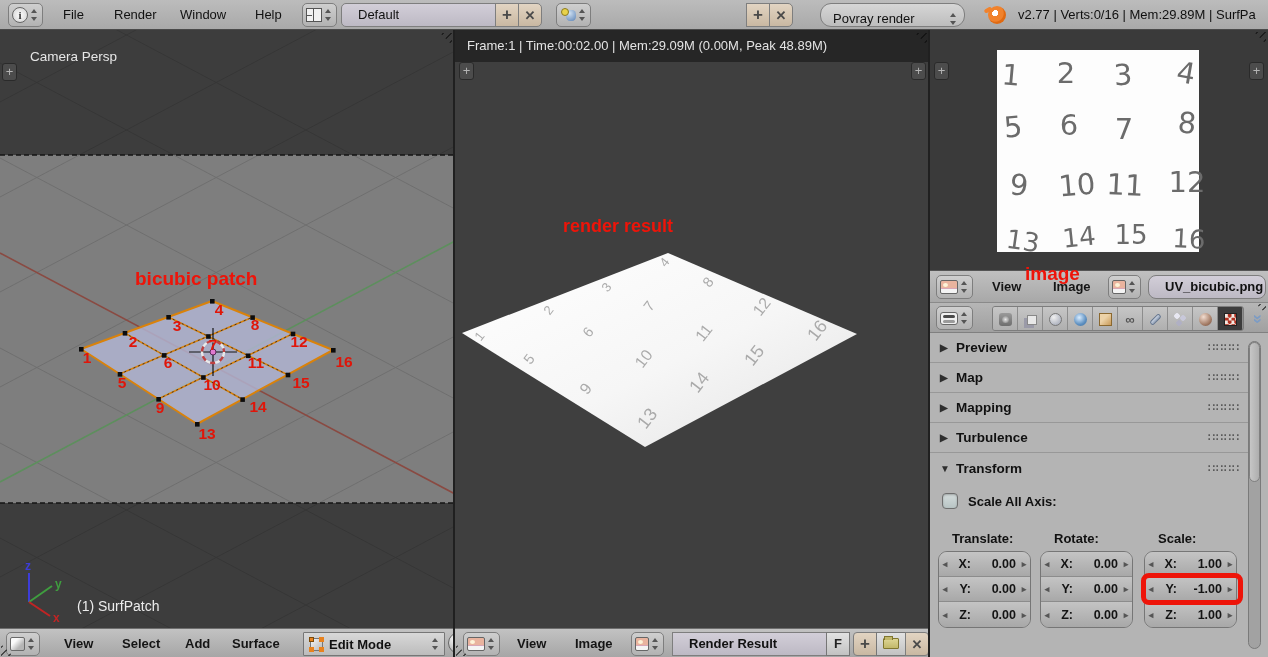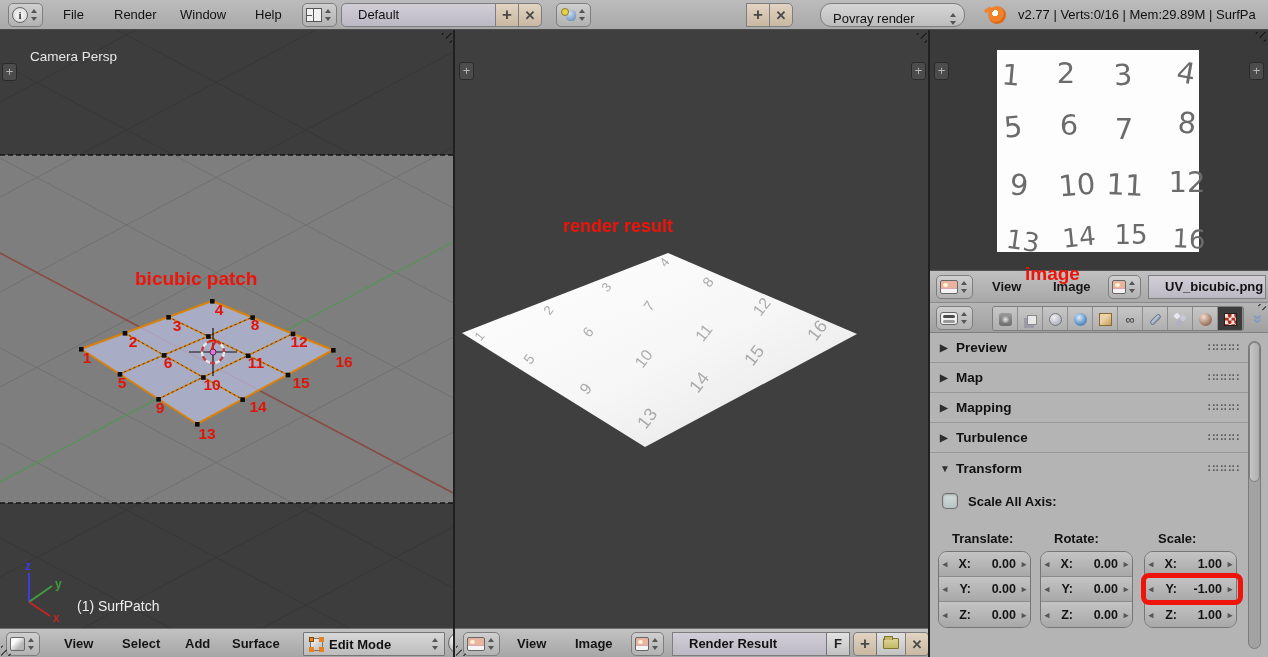--- a/index.html
+++ b/index.html
@@ -280,20 +280,21 @@
       <text x="55" y="558" fill="#3f9e3f" stroke="none">y</text>
       <text x="53" y="592" fill="#c22424" stroke="none">x</text>
     </g>
     <text x="77" y="581" font-size="14" fill="#ececec">(1) SurfPatch</text>
   </svg>
   <div class="plus-tab" style="left:2px; top:33px;"></div>
   <div class="hatch" style="right:3px; top:3px;"></div>
 </div>
 
 <div id="panelRender">
+  <div id="renderHeader">Frame:1  |  Time:00:02.00  |  Mem:29.09M (0.00M, Peak 48.89M)</div>
   <svg width="475" height="566" style="position:absolute; top:32px; left:0;">
     <defs>
       <linearGradient id="pg" x1="0" y1="0" x2="1" y2="1">
         <stop offset="0" stop-color="#ffffff"></stop>
           <stop offset="0.55" stop-color="#f6f6f6"></stop>
           <stop offset="1" stop-color="#e3e3e3"></stop>
       </linearGradient>
     </defs>
     <text x="108" y="170" font-size="18" class="annotation">render result</text>
     <polygon points="213,191 402,272 190,385 7,271" fill="url(#pg)"></polygon>
@@ -351,21 +352,21 @@
       <span class="imged-glyph"></span>
       <span class="updown"></span>
     </div>
     <span class="menu" style="left:62px;">View</span>
     <span class="menu" style="left:123px;">Image</span>
     <span style="position:absolute; left:95px; top:-8px; font-size:19px; font-weight:bold; color:#ee1409; z-index:6;">image</span>
     <div class="icon-btn" style="left:178px; top:4px;">
       <span class="imged-glyph" style="width:14px;"></span>
       <span class="updown"></span>
     </div>
-    <div class="field" style="left:218px; top:4px; width:118px; border-radius:0; font-weight:bold;">
+    <div class="field" style="left:218px; top:4px; width:118px; border-radius:8px; font-weight:bold;">
       <span>UV_bicubic.png</span>
     </div>
   </div>
 
   <div id="propsHeader">
     <div class="icon-btn" style="left:6px; top:3px;">
       <span class="props-glyph"></span>
       <span class="updown"></span>
     </div>
     <div class="tabrow">

